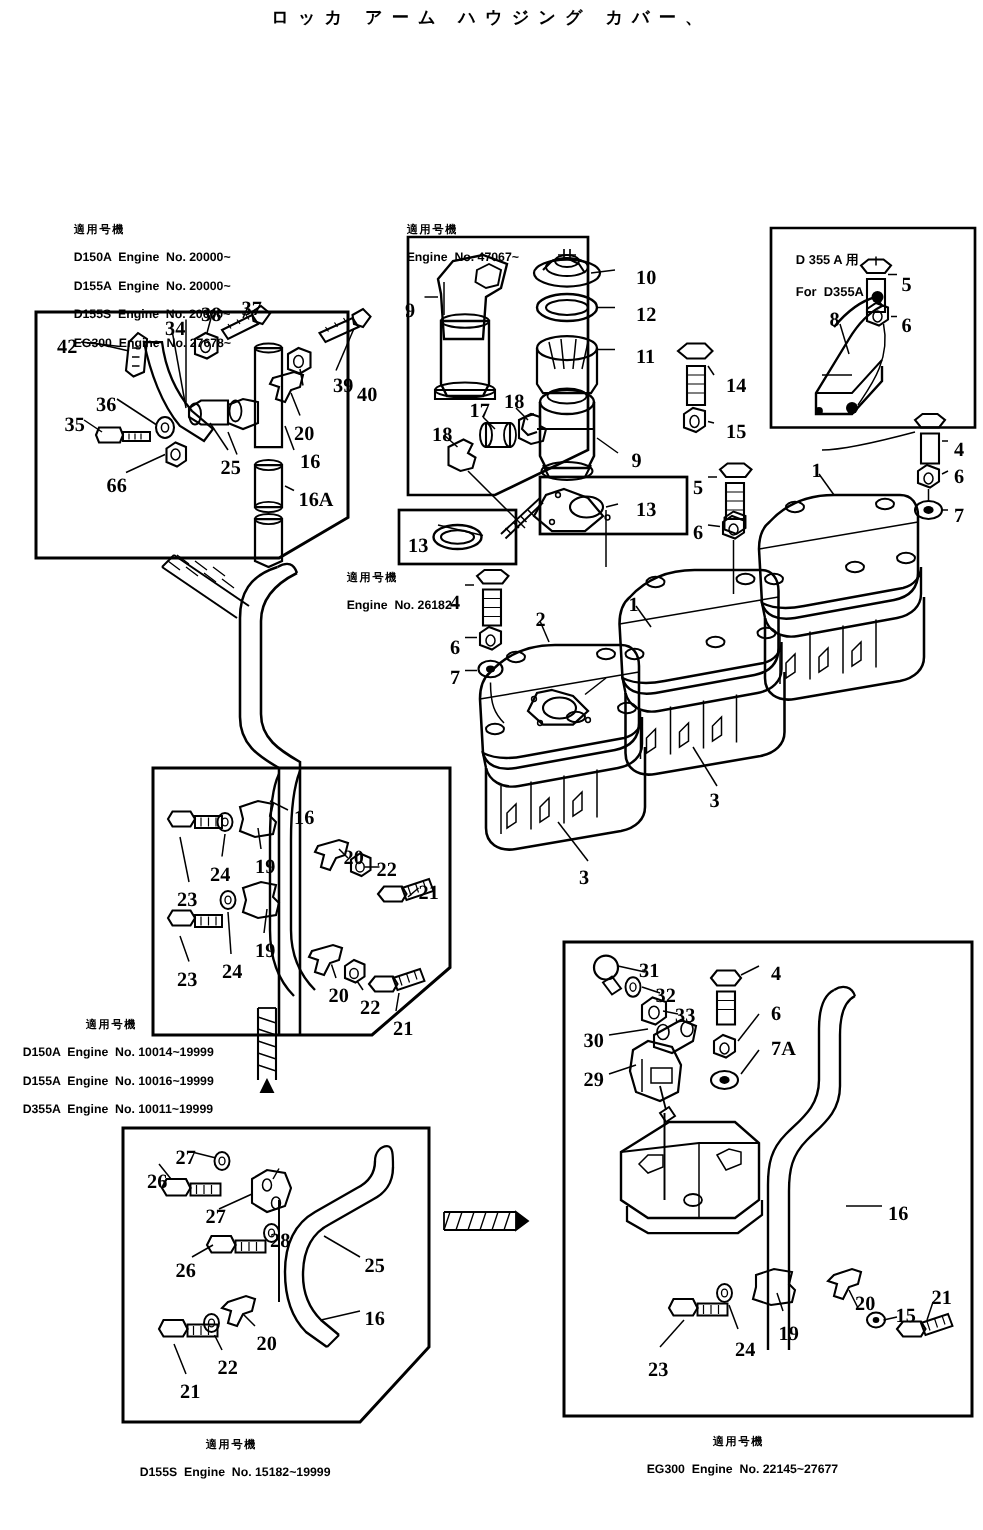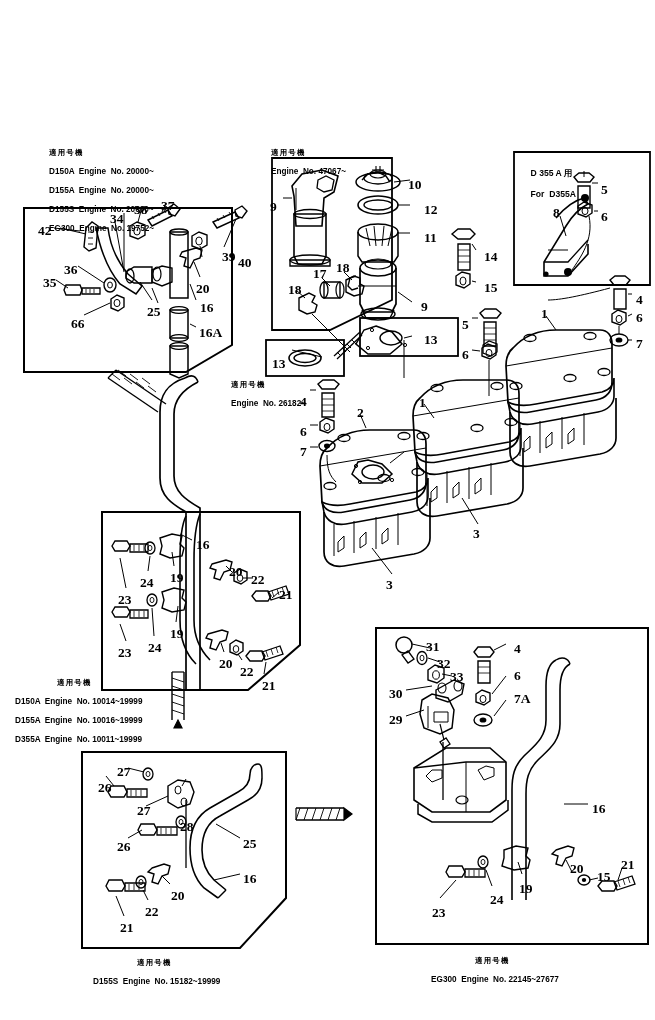--- a/index.html
+++ b/index.html
@@ -16,20 +16,21 @@
   .note{position:absolute;font-size:8.2px;font-weight:bold;
         font-family:"Liberation Sans",sans-serif;white-space:pre;line-height:9.6px;}
   .note .jp{letter-spacing:1.2px;font-size:7.4px;}
   .boxlbl{position:absolute;font-size:8.6px;font-weight:bold;line-height:10.5px;white-space:pre;}
 </style>
 </head>
 <body>
 
 <div id="sheet">
 
+  <div class="ttl-jp">ロッカ アーム ハウジング カバー、</div>
 
   <svg width="655" height="1020" viewBox="0 0 655 1020">
     <g fill="none" stroke="#000" stroke-width="1.6">
 
       <path d="M24,208 L232,208 L232,345 L186,372 L24,372 Z" stroke-width="2"></path>
 
       <path d="M272,158 L392,158 L392,300 L330,330 L272,330 Z" stroke-width="1.8"></path>
 
       <path d="M514,152 L650,152 L650,285 L514,285 Z" stroke-width="1.8"></path>
 
@@ -503,21 +504,21 @@
       <path d="M598,878 L589,880" stroke-width="1"></path>
       <path d="M622,868 L618,880" stroke-width="1"></path>
     </g>
   </svg>
 
   <div class="note" style="left:40px;top:138px;">
     <span class="jp">適用号機</span><br>
     <span>D150A</span>  <span>Engine  No. 20000~</span><br>
     <span>D155A</span>  <span>Engine  No. 20000~</span><br>
     <span>D155S</span>  <span>Engine  No. 20000~</span><br>
-    <span>EG300</span>  <span>Engine  No. 19752~</span>
+    <span>EG300</span>  <span>Engine  No. 27678~</span>
   </div>
 
   <div class="note" style="left:262px;top:138px;">
     <span class="jp">適用号機</span><br>
     <span>Engine  No. 47067~</span>
   </div>
 
   <div class="note" style="left:222px;top:370px;">
     <span class="jp">適用号機</span><br>
     <span>Engine  No. 26182~</span>
@@ -553,21 +554,21 @@
       <div class="callout" style="left: 222px; top: 250px;">39</div>
       <div class="callout" style="left: 196px; top: 256px; margin-left: 42px;">40</div>
       <div class="callout" style="left: 196px; top: 282px;">20</div>
       <div class="callout" style="left: 64px; top: 263px;">36</div>
       <div class="callout" style="left: 43px; top: 276px;">35</div>
       <div class="callout" style="left: 71px; top: 317px;">66</div>
       <div class="callout" style="left: 147px; top: 305px;">25</div>
       <div class="callout" style="left: 200px; top: 301px;">16</div>
       <div class="callout" style="left: 199px; top: 326px;">16A</div>
       <div class="callout" style="left: 270px; top: 200px;">9</div>
-      <div class="callout" style="left: 408px; top: 178px; text-align: right;">10</div>
+      <div class="callout" style="left: 424px; top: 178px; text-align: right;">10</div>
       <div class="callout" style="left: 424px; top: 203px;">12</div>
       <div class="callout" style="left: 424px; top: 231px;">11</div>
       <div class="callout" style="left: 484px; top: 250px;">14</div>
       <div class="callout" style="left: 484px; top: 281px;">15</div>
       <div class="callout" style="left: 288px; top: 283px;">18</div>
       <div class="callout" style="left: 313px; top: 267px;">17</div>
       <div class="callout" style="left: 336px; top: 261px;">18</div>
       <div class="callout" style="left: 421px; top: 300px;">9</div>
       <div class="callout" style="left: 424px; top: 333px;">13</div>
       <div class="callout" style="left: 272px; top: 357px;">13</div>

